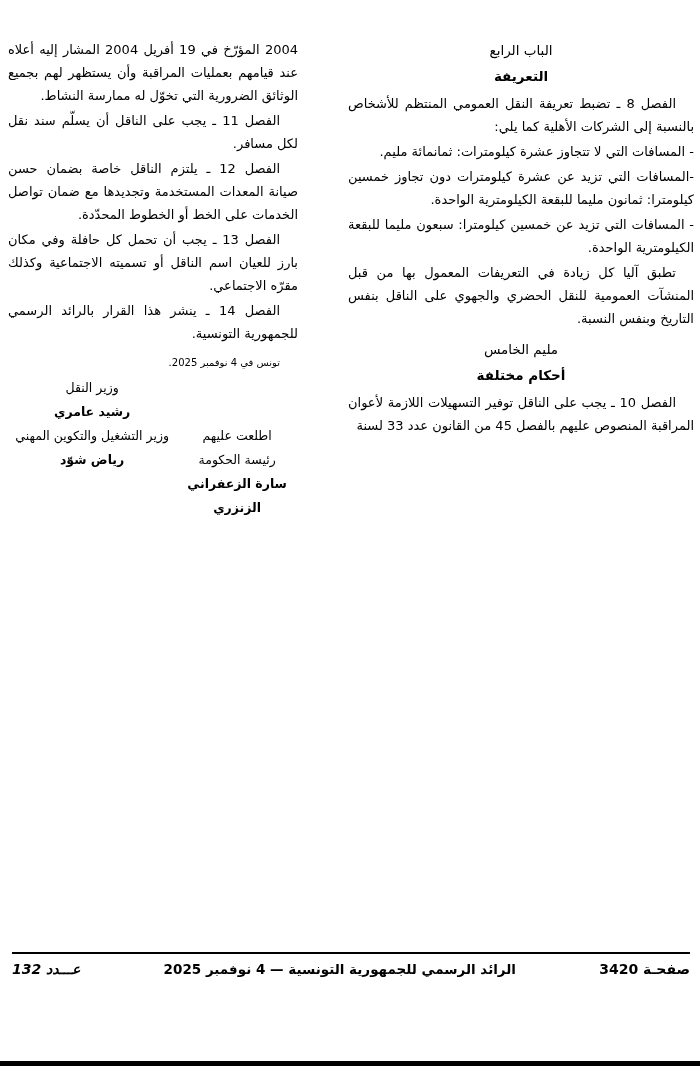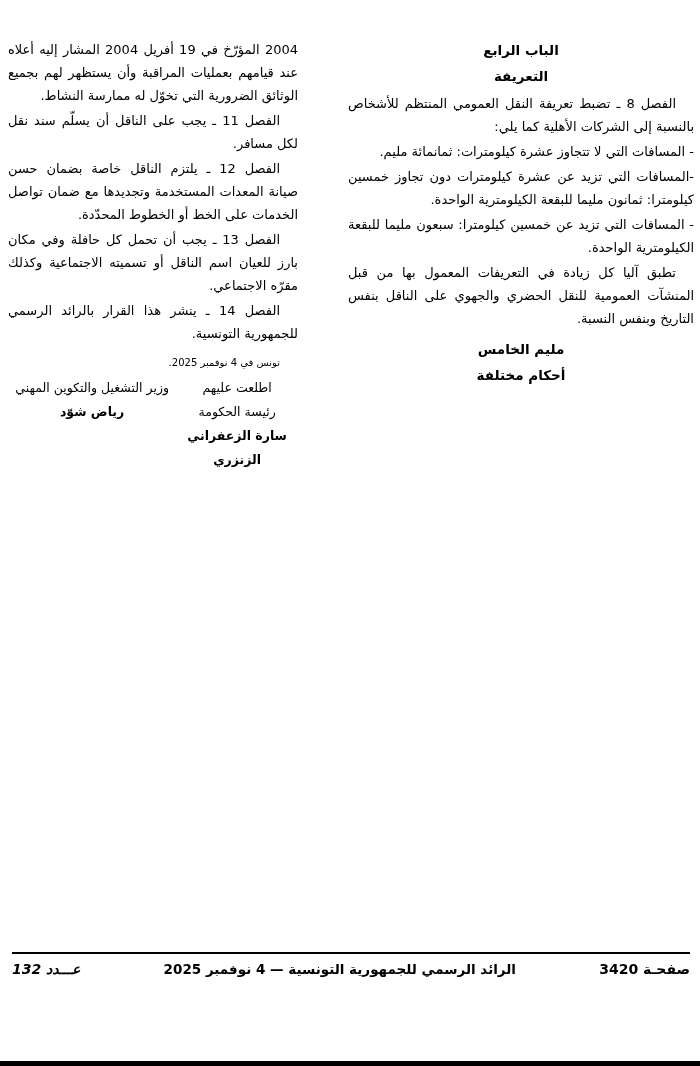--- a/index.html
+++ b/index.html
@@ -29,21 +29,21 @@
 
   .para {
     font-size: 13px;
     line-height: 23px;
     text-align: justify;
     margin: 2px 0;
   }
   .para.first-indent { text-indent: 18px; }
   .chapter-title {
     font-size: 13.5px;
-    font-weight: bold;
+    font-weight: normal;
     text-align: center;
     margin: 2px 0;
     line-height: 24px;
   }
   .chapter-subtitle {
     font-size: 13.5px;
     font-weight: bold;
     text-align: center;
     margin: 2px 0 4px 0;
     line-height: 24px;
@@ -113,33 +113,38 @@
     <section class="col col-right">
       <div class="chapter-title">الباب الرابع</div>
       <div class="chapter-subtitle">التعريفة</div>
       <p class="para first-indent">الفصل 8 ـ تضبط تعريفة النقل العمومي المنتظم للأشخاص بالنسبة إلى الشركات الأهلية كما يلي:</p>
       <p class="para">- المسافات التي لا تتجاوز عشرة كيلومترات: ثمانمائة مليم.</p>
       <p class="para">-المسافات التي تزيد عن عشرة كيلومترات دون تجاوز خمسين كيلومترا: ثمانون مليما للبقعة الكيلومترية الواحدة.</p>
       <p class="para">- المسافات التي تزيد عن خمسين كيلومترا: سبعون مليما للبقعة الكيلومترية الواحدة.</p>
       <p class="para first-indent">تطبق آليا كل زيادة في التعريفات المعمول بها من قبل المنشآت العمومية للنقل الحضري والجهوي على الناقل بنفس التاريخ وبنفس النسبة.</p>
       <div class="chapter-title spacer-top">مليم الخامس</div>
       <div class="chapter-subtitle">أحكام مختلفة</div>
+      <p class="para first-indent">الفصل 10 ـ يجب على الناقل توفير التسهيلات اللازمة لأعوان المراقبة المنصوص عليهم بالفصل 45 من القانون عدد 33 لسنة</p>
     </section>
 
     <section class="col col-left">
       <p class="para">2004 المؤرّخ في 19 أفريل 2004 المشار إليه أعلاه عند قيامهم بعمليات المراقبة وأن يستظهر لهم بجميع الوثائق الضرورية التي تخوّل له ممارسة النشاط.</p>
       <p class="para first-indent">الفصل 11 ـ يجب على الناقل أن يسلّم سند نقل لكل مسافر.</p>
       <p class="para first-indent">الفصل 12 ـ يلتزم الناقل خاصة بضمان حسن صيانة المعدات المستخدمة وتجديدها مع ضمان تواصل الخدمات على الخط أو الخطوط المحدّدة.</p>
       <p class="para first-indent">الفصل 13 ـ يجب أن تحمل كل حافلة وفي مكان بارز للعيان اسم الناقل أو تسميته الاجتماعية وكذلك مقرّه الاجتماعي.</p>
       <p class="para first-indent">الفصل 14 ـ ينشر هذا القرار بالرائد الرسمي للجمهورية التونسية.</p>
       <p class="dateline">تونس في 4 نوفمبر 2025.</p>
 
       <div class="sig-area">
         <div class="sig-row">
           <div class="sig-cell side-right"></div>
+          <div class="sig-cell side-left">
+            <div>وزير النقل</div>
+            <div class="sig-name">رشيد عامري</div>
+          </div>
         </div>
         <div class="sig-row">
           <div class="sig-cell side-right">اطلعت عليهم</div>
           <div class="sig-cell side-left">وزير التشغيل والتكوين المهني</div>
         </div>
         <div class="sig-row">
           <div class="sig-cell side-right">رئيسة الحكومة</div>
           <div class="sig-cell side-left sig-name">رياض شوّد</div>
         </div>
         <div class="sig-row">

